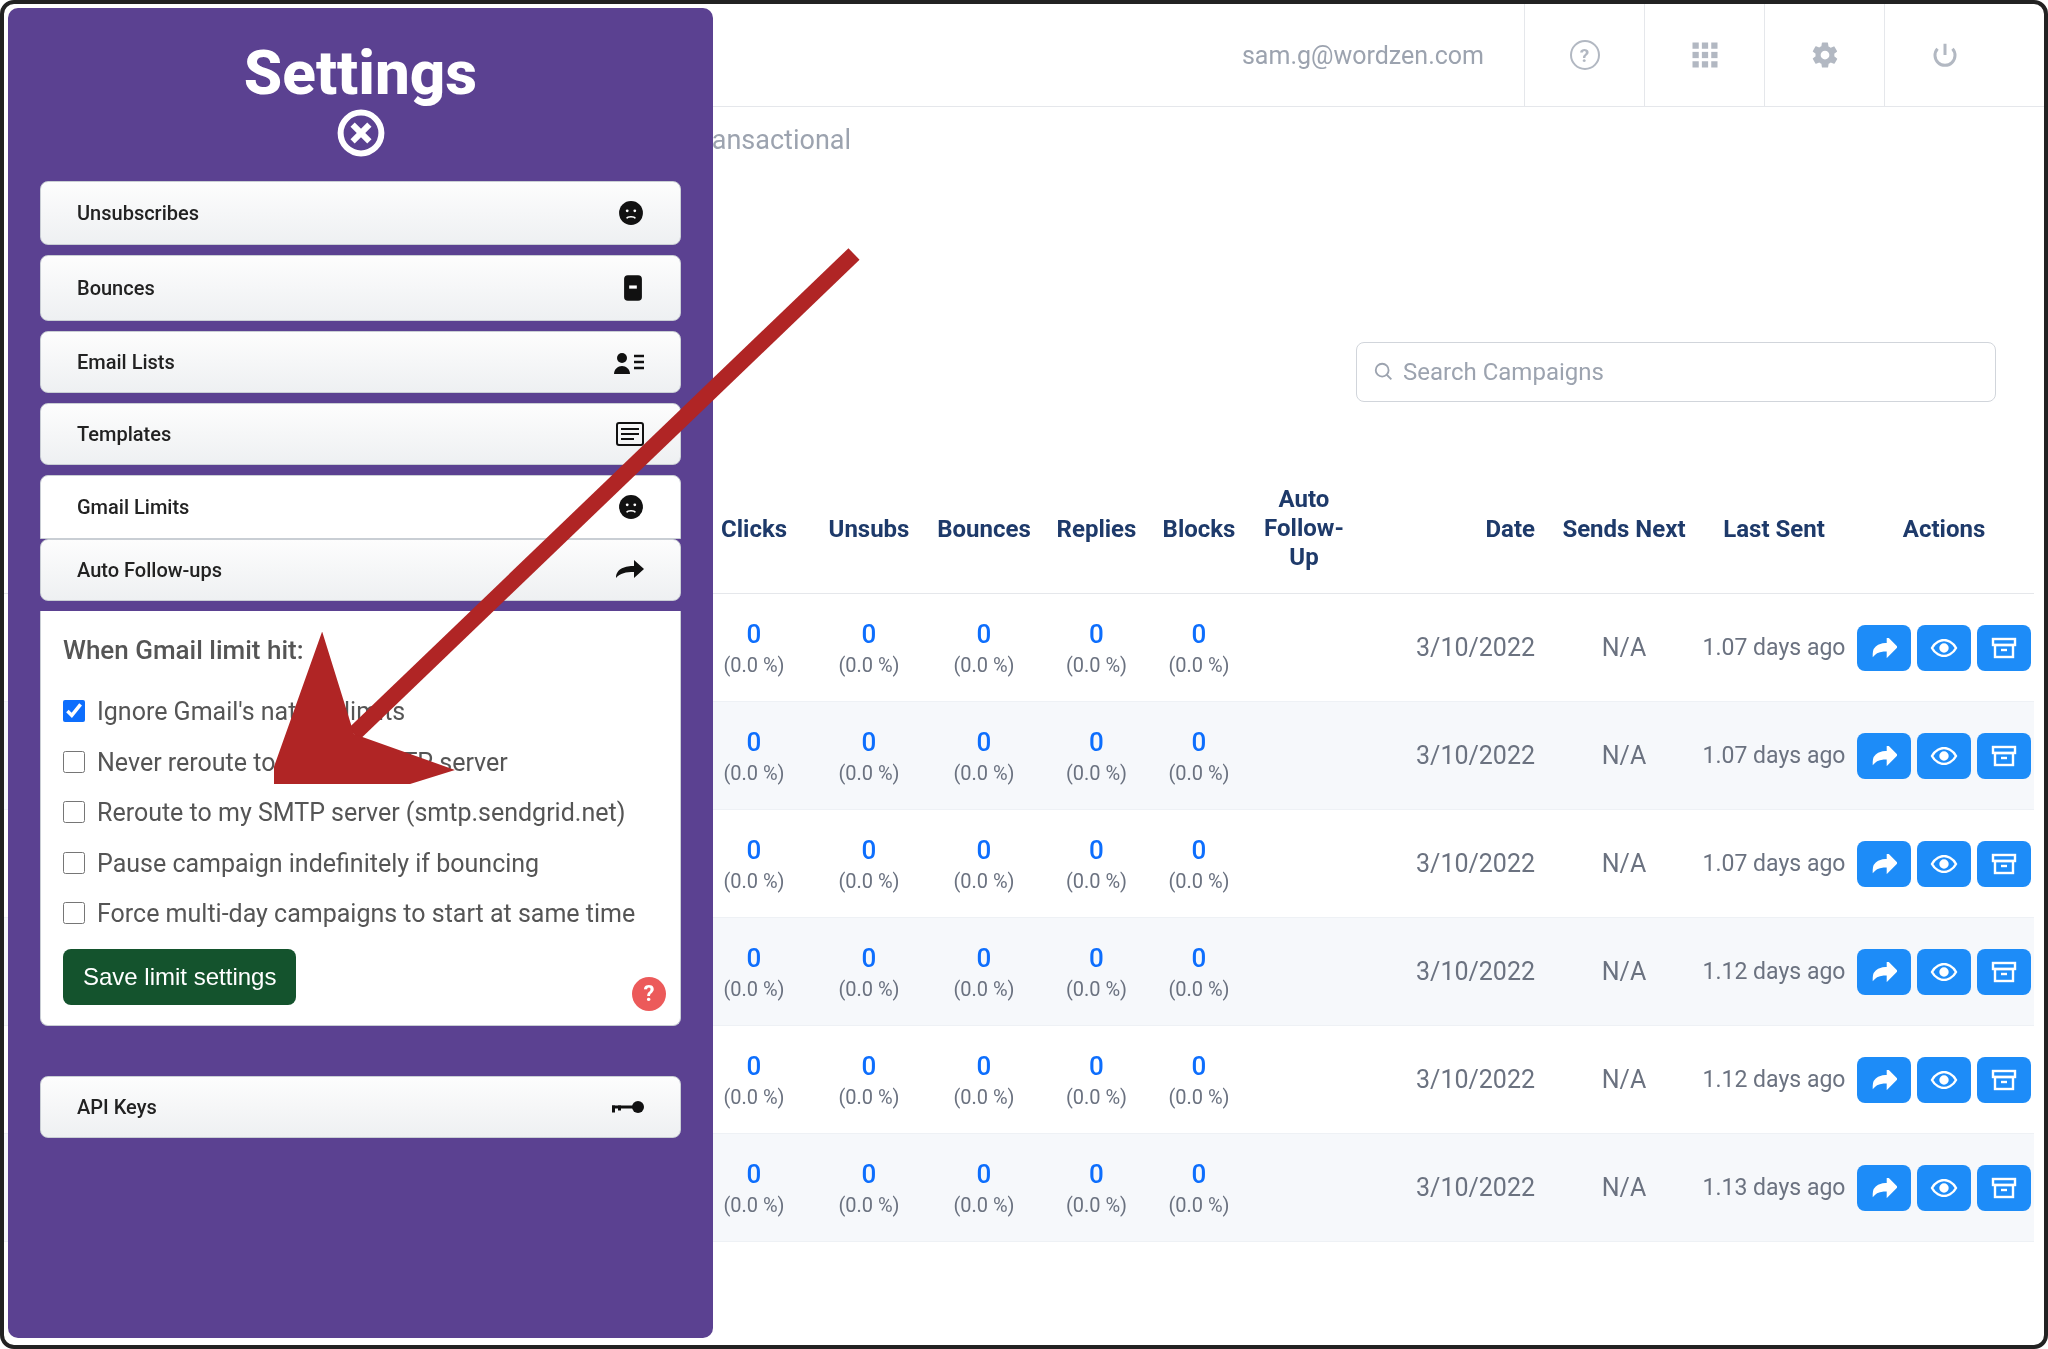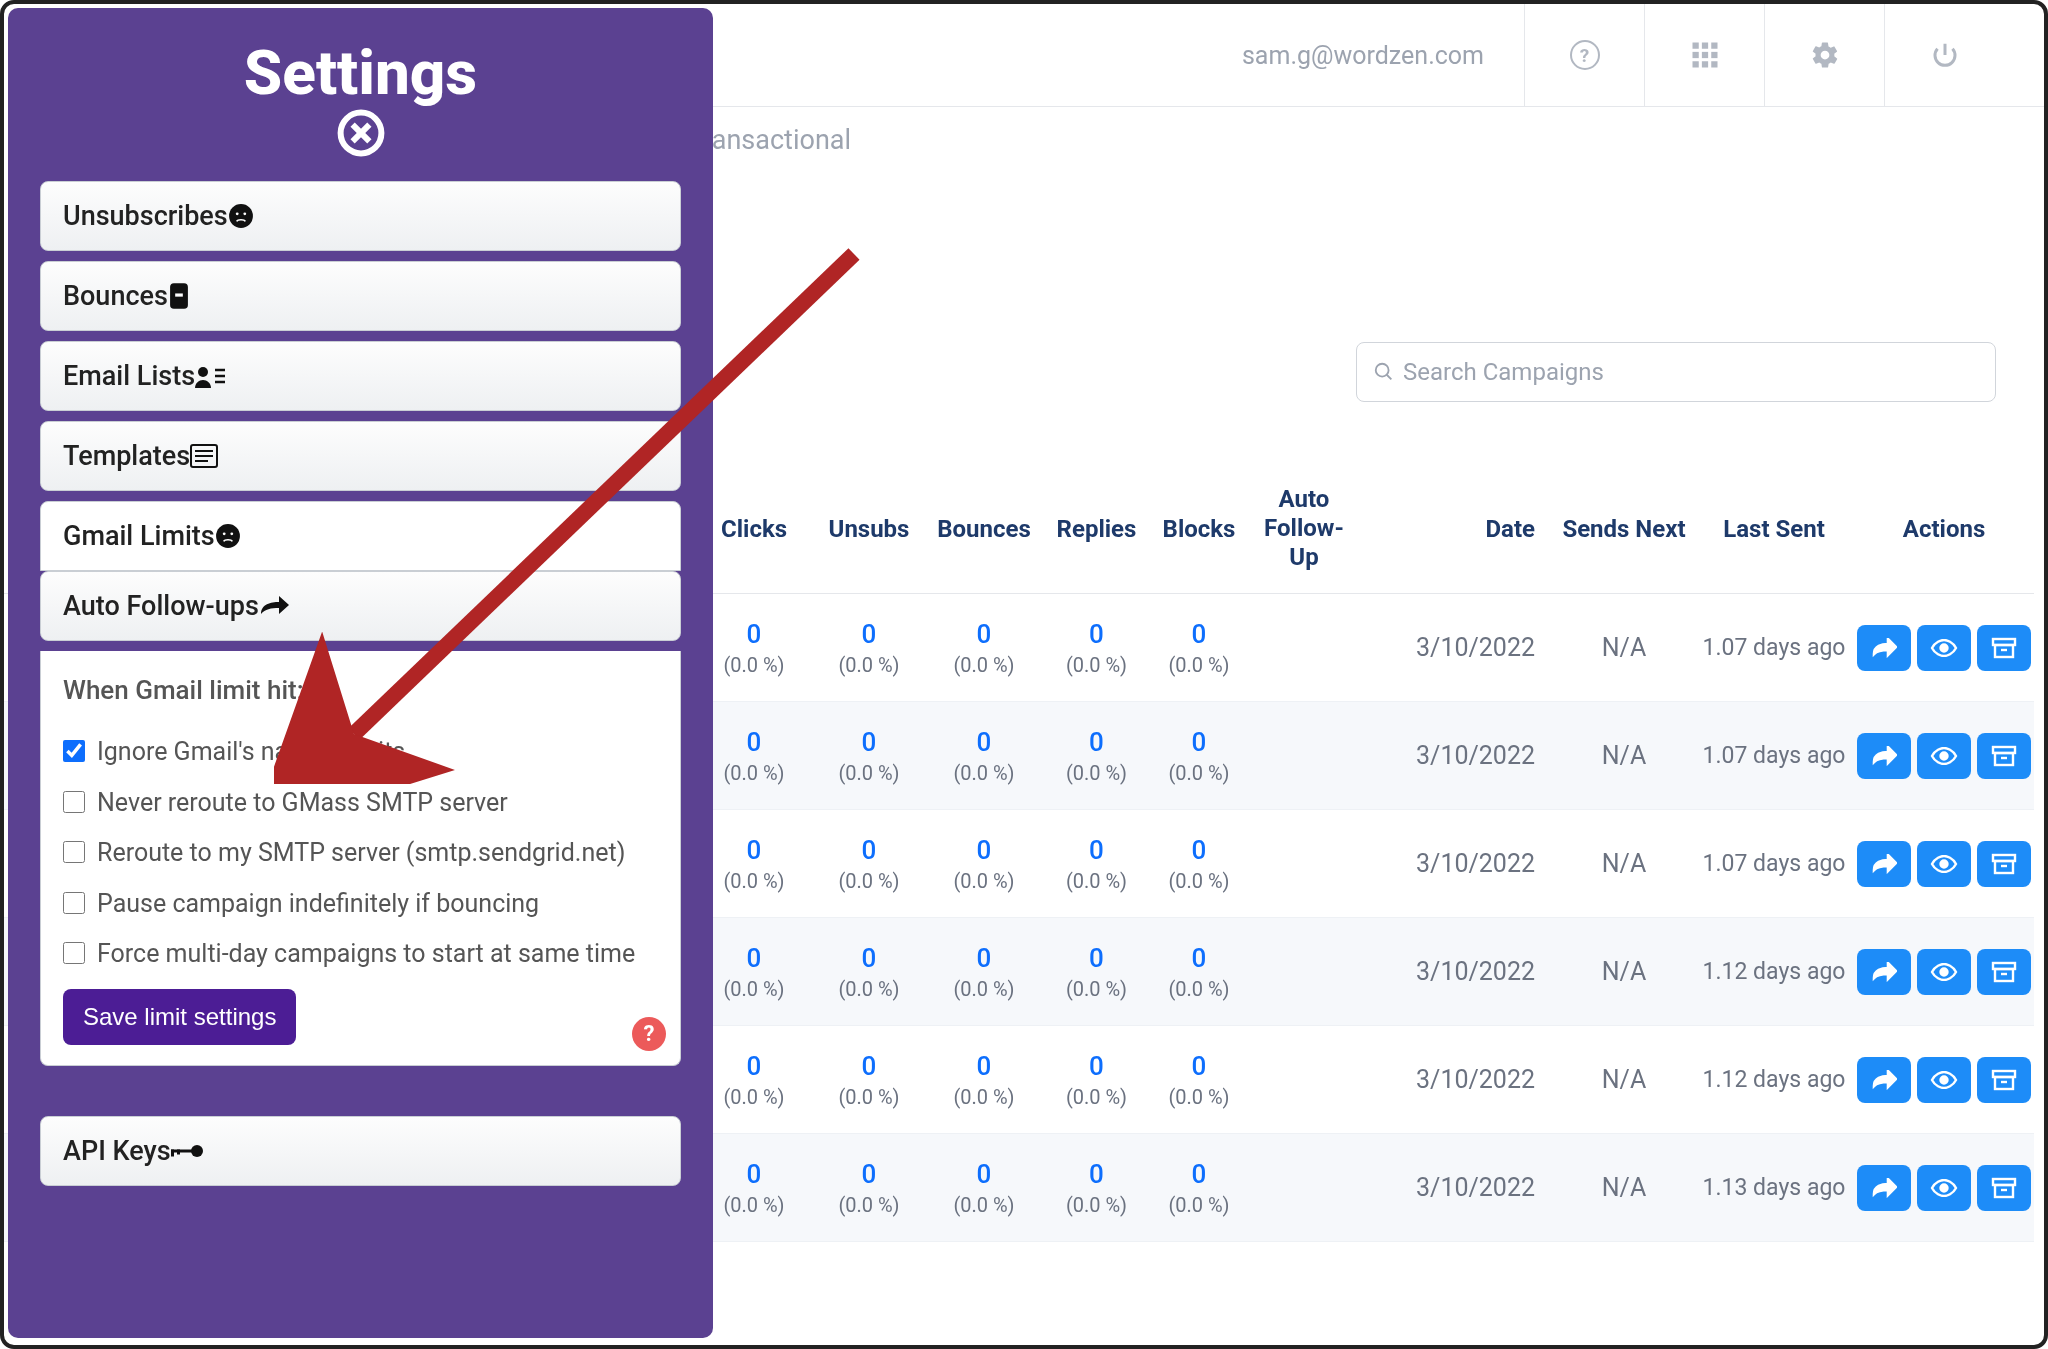--- a/index.html
+++ b/index.html
@@ -35,28 +35,28 @@
 .actions { display: flex; gap: 6px; justify-content: center; }
 .act-btn { width: 54px; height: 46px; background: #1d8cf8; border-radius: 8px; display: inline-flex; align-items: center; justify-content: center; color: #fff; }
 
 
 .settings-panel { position: absolute; top: 4px; left: 4px; width: 705px; height: 1330px; background: #5b4191; padding: 28px 32px; border-radius: 10px; }
 .settings-header { display: flex; align-items: center; justify-content: space-between; margin-bottom: 24px; flex-direction: column; }
 .settings-title { color: #fff; font-size: 62px; font-weight: 800; }
 .close-btn { color: #fff; }
 .close-btn svg { width: 48px; height: 48px; }
 
-.section-btn { background: linear-gradient(#fdfdfd,#eef0f2); border: 1px solid #c9ced4; border-radius: 8px; padding: 18px 22px; display: flex; justify-content: flex-start; align-items: center; font-size: 27px; color: #222; margin-bottom: 10px; font-weight: 500; }
+.section-btn { background: linear-gradient(#fdfdfd,#eef0f2); border: 1px solid #c9ced4; border-radius: 8px; padding: 18px 36px; display: flex; justify-content: space-between; align-items: center; font-size: 20px; color: #222; margin-bottom: 10px; font-weight: 500; }
 .section-btn.open { background: #fff; border-bottom-left-radius: 0; border-bottom-right-radius: 0; margin-bottom: 0; }
 .section-body { background: #fff; border: 1px solid #c9ced4; border-top: none; border-radius: 0 0 8px 8px; padding: 24px 22px 20px; margin-bottom: 10px; position: relative; }
 .section-body .sub-label { color: #555; font-size: 26px; margin-bottom: 31px; font-weight: 500; }
 .chk-row { display: flex; align-items: flex-start; gap: 12px; margin-bottom: 18px; }
 .chk-row input[type=checkbox] { width: 22px; height: 22px; margin-top: 4px; accent-color: #0d6efd; }
 .chk-row label { color: #555; font-size: 25px; line-height: 1.3; }
-.save-btn { background: #4c1d95; color: #fff; border: none; padding: 14px 20px; border-radius: 8px; font-size: 24px; font-weight: 500; }
+.save-btn { background: #14532d; color: #fff; border: none; padding: 14px 20px; border-radius: 8px; font-size: 24px; font-weight: 500; }
 .help-badge { position: absolute; bottom: 14px; right: 14px; width: 34px; height: 34px; border-radius: 50%; background: #ec5a5a; color: #fff; display: flex; align-items: center; justify-content: center; font-weight: 700; font-size: 22px; }
 
 
 .arrow-svg { position: absolute; top: 230px; left: 270px; width: 620px; height: 550px; pointer-events: none; }
 
 
 svg { display: block; }
 </style>
 </head>
 <body>

